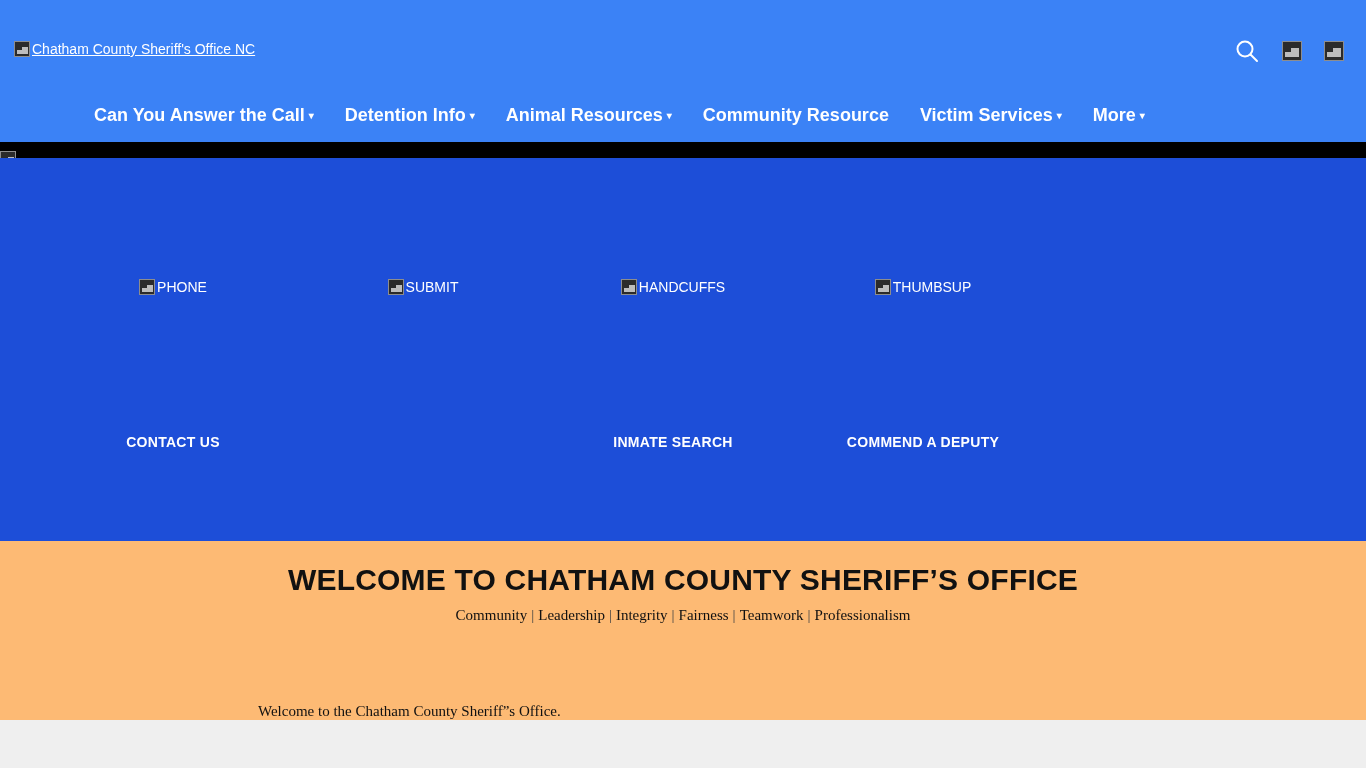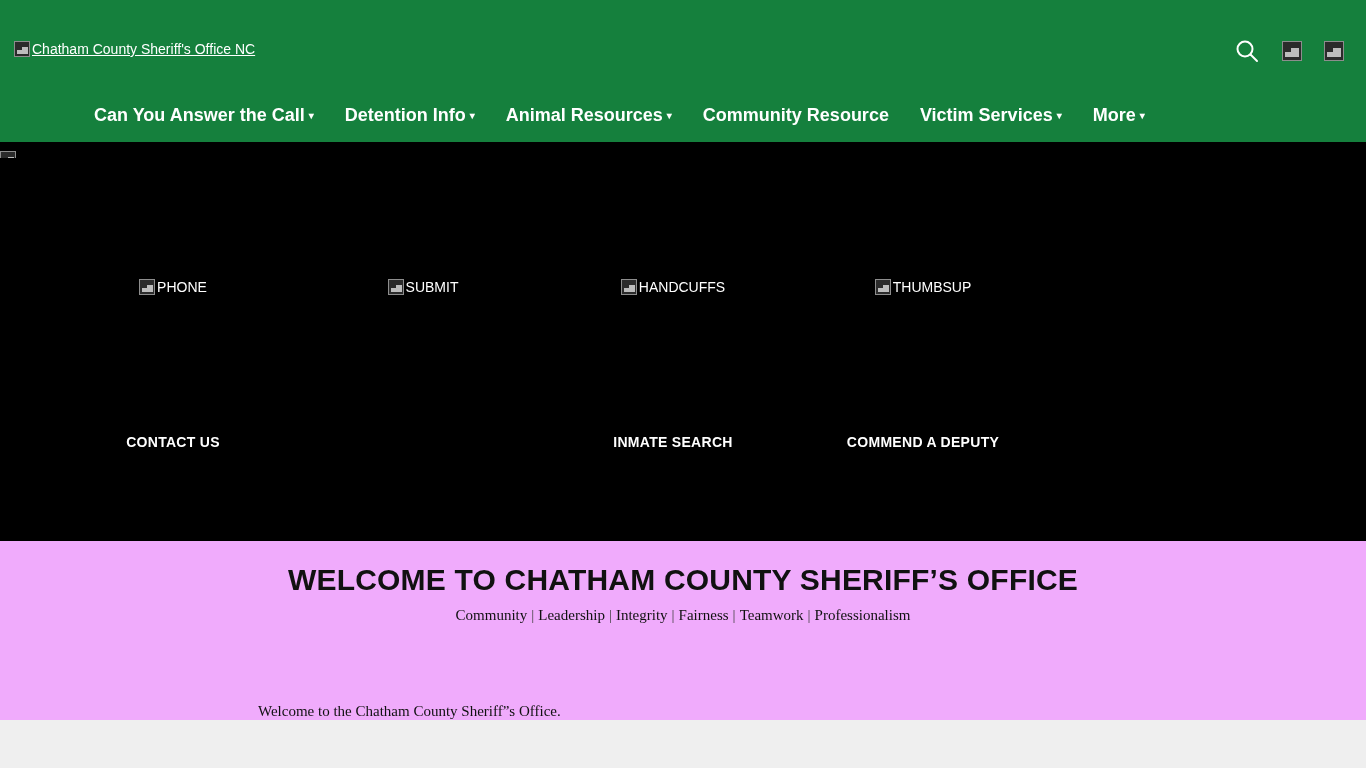--- a/index.html
+++ b/index.html
@@ -12,21 +12,21 @@
     overflow: hidden;
     font-family: "Liberation Sans", sans-serif;
     background: #efefef;
   }
 
   
   .header {
     position: relative;
     width: 1366px;
     height: 142px;
-    background: #15803d;
+    background: #3b82f6;
   }
   .brand {
     position: absolute;
     left: 14px;
     top: 41px;
     color: #ffffff;
     font-size: 14px;
     font-family: "Liberation Sans", sans-serif;
     white-space: nowrap;
   }
@@ -135,21 +135,21 @@
     position: absolute;
     background: #bdbdbd;
   }
   .hero-broken::before { left: 2px; top: 8px; width: 5px; height: 4px; }
   .hero-broken::after  { left: 7px; top: 5px; width: 6px; height: 7px; }
 
   
   .quicklinks {
     width: 1366px;
     height: 383px;
-    background: #000000;
+    background: #1d4ed8;
     position: relative;
   }
   .ql-row {
     display: flex;
     width: 1366px;
     padding-top: 120px;
     box-sizing: border-box;
   }
   .ql-item {
     width: 250px;
@@ -168,21 +168,21 @@
     color: #ffffff;
     font-size: 14px;
     font-weight: bold;
     line-height: 30px;
     letter-spacing: 0.3px;
   }
 
   
   .welcome {
     width: 1366px;
-    background: #f0abfc;
+    background: #fdba74;
     padding-top: 22px;
     box-sizing: border-box;
   }
   .welcome h1 {
     margin: 0;
     text-align: center;
     font-size: 30px;
     font-weight: bold;
     color: #111111;
     letter-spacing: 0.2px;

